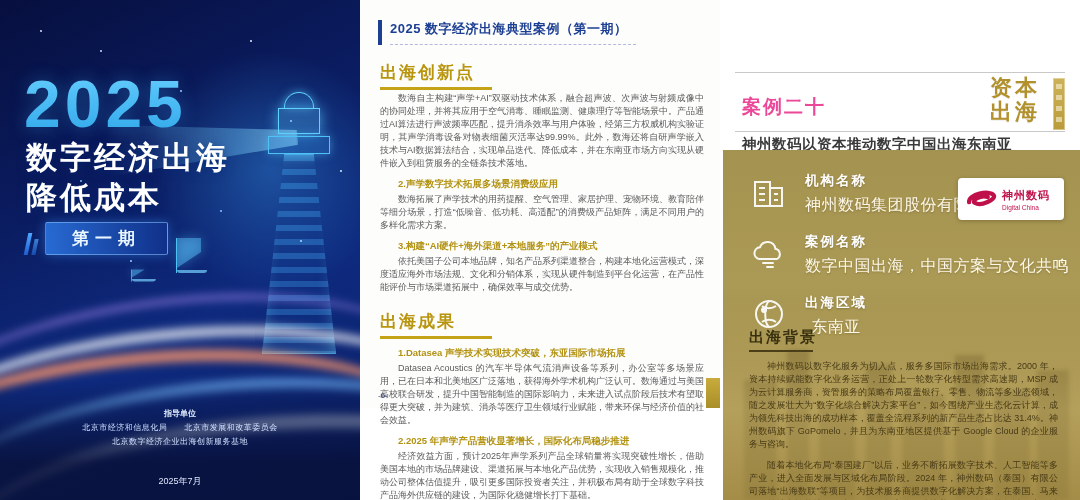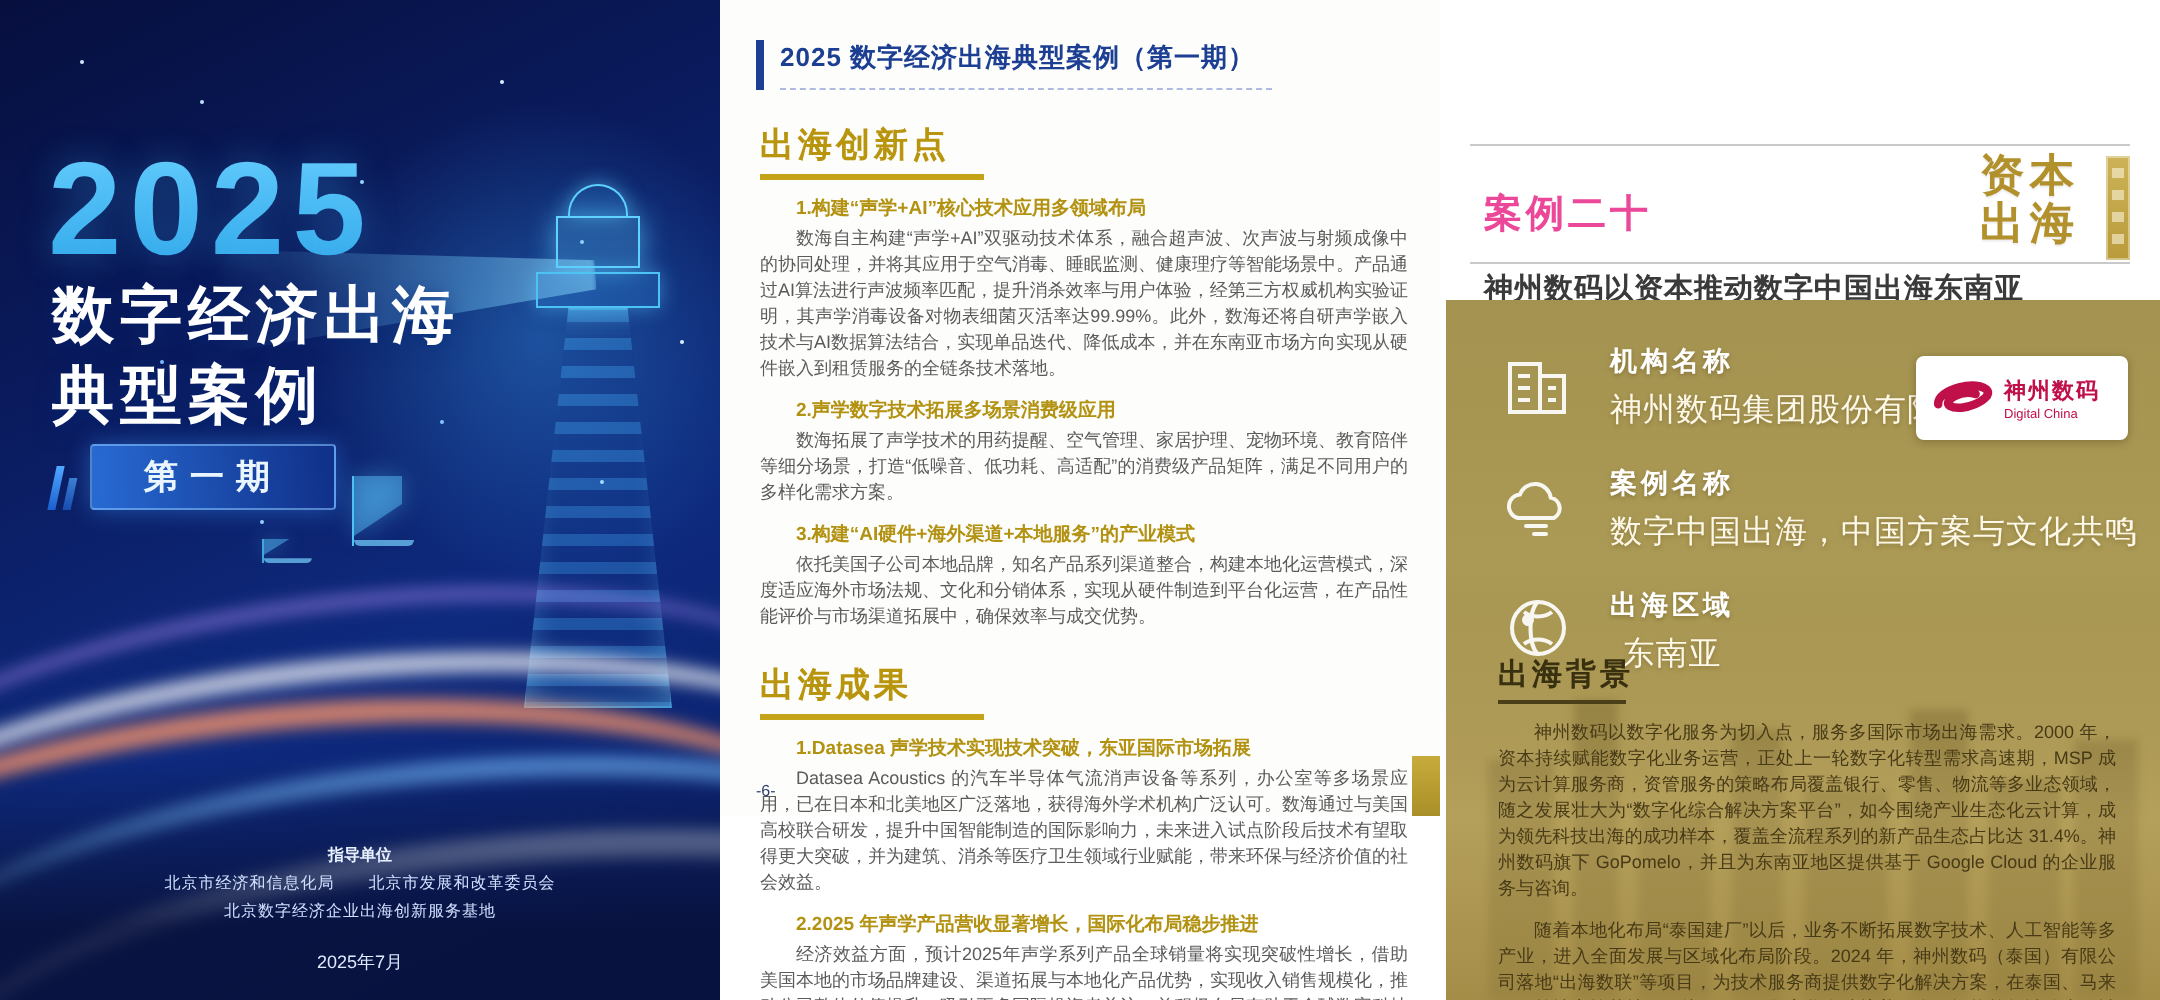--- a/index.html
+++ b/index.html
@@ -50,21 +50,21 @@
   .s1 { left:-120px; top:300px; width:560px; height:210px; border-top:6px solid rgba(190,150,255,.55); transform:rotate(-8deg); }
   .s2 { left:-140px; top:330px; width:620px; height:230px; border-top:10px solid rgba(255,255,255,.75); transform:rotate(-6deg); }
   .s3 { left:-150px; top:352px; width:600px; height:220px; border-top:12px solid rgba(255,150,105,.8); transform:rotate(-5deg); }
   .s4 { left:-80px; top:380px; width:640px; height:240px; border-top:10px solid rgba(120,190,255,.65); transform:rotate(-4deg); }
   .s5 { left:-40px; top:416px; width:660px; height:240px; border-top:14px solid rgba(235,245,255,.55); transform:rotate(-3deg); }
   .cover-road { position:absolute; left:0; bottom:0; width:100%; height:120px;
     background:linear-gradient(180deg,rgba(10,20,70,0) 0%,rgba(8,16,56,.85) 70%); }
   .cover-footer { position:absolute; left:0; bottom:12px; width:100%; text-align:center; color:#cfe0ff; }
   .cover-footer .lbl { font-size:8px; font-weight:bold; color:#e6f0ff; margin-top:7px; }
   .cover-footer .val { font-size:8px; margin-top:3px; letter-spacing:.5px; }
-  .cover-footer .date { font-size:9px; margin-top:14px; color:#dfe9ff; }
+  .cover-footer .date { font-size:9px; margin-top:28px; color:#dfe9ff; }
 
   
   .page { position:absolute; left:360px; top:0; width:360px; height:408px; background:#fdfdfc; }
   .page-header { position:relative; margin:20px 14px 0 18px; padding-left:8px; border-left:4px solid #1c3f93; }
   .page-header h1 { font-size:13px; font-weight:bold; color:#1c3f93; letter-spacing:.5px; }
   .page-header .dots { margin-top:6px; width:78%; border-bottom:1.5px dashed #aebadf; }
   .sec { margin:16px 16px 0 20px; }
   .sec-title { display:inline-block; font-size:17px; font-weight:bold; color:#b8950d; letter-spacing:2px; }
   .sec-rule { width:112px; margin-top:3px; border-top:2.5px solid #c5a318; border-bottom:1px solid #c5a318; height:3px; }
   .item-sub { margin-top:8px; font-size:9.5px; font-weight:bold; color:#b29210; text-indent:18px; }
@@ -141,21 +141,21 @@
     <div class="streak s1"></div>
     <div class="streak s2"></div>
     <div class="streak s3"></div>
     <div class="streak s4"></div>
     <div class="streak s5"></div>
     <div class="cover-road"></div>
 
     <div class="cover-year">2025</div>
     <div class="cover-title">
       <div>数字经济出海</div>
-      <div>典型案例</div>
+      <div>降低成本</div>
     </div>
     <div class="issue-badge">
       <i class="nick"></i>
       <i class="nick n2"></i>
       <span class="box">第一期</span>
     </div>
 
     <div class="cover-footer">
       <div class="lbl">指导单位</div>
       <div class="val">北京市经济和信息化局　　北京市发展和改革委员会</div>
@@ -166,21 +166,20 @@
 
   <main class="page">
     <header class="page-header">
       <h1>2025 数字经济出海典型案例（第一期）</h1>
       <div class="dots"></div>
     </header>
 
     <section class="sec">
       <div class="sec-title">出海创新点</div>
       <div class="sec-rule"></div>
-      <div class="item-sub">1.构建“声学+AI”核心技术应用多领域布局</div>
       <p class="item-body">数海自主构建“声学+AI”双驱动技术体系，融合超声波、次声波与射频成像中的协同处理，并将其应用于空气消毒、睡眠监测、健康理疗等智能场景中。产品通过AI算法进行声波频率匹配，提升消杀效率与用户体验，经第三方权威机构实验证明，其声学消毒设备对物表细菌灭活率达99.99%。此外，数海还将自研声学嵌入技术与AI数据算法结合，实现单品迭代、降低成本，并在东南亚市场方向实现从硬件嵌入到租赁服务的全链条技术落地。</p>
       <div class="item-sub">2.声学数字技术拓展多场景消费级应用</div>
       <p class="item-body">数海拓展了声学技术的用药提醒、空气管理、家居护理、宠物环境、教育陪伴等细分场景，打造“低噪音、低功耗、高适配”的消费级产品矩阵，满足不同用户的多样化需求方案。</p>
       <div class="item-sub">3.构建“AI硬件+海外渠道+本地服务”的产业模式</div>
       <p class="item-body">依托美国子公司本地品牌，知名产品系列渠道整合，构建本地化运营模式，深度适应海外市场法规、文化和分销体系，实现从硬件制造到平台化运营，在产品性能评价与市场渠道拓展中，确保效率与成交优势。</p>
     </section>
 
     <section class="sec">
       <div class="sec-title">出海成果</div>
       <div class="sec-rule"></div>

